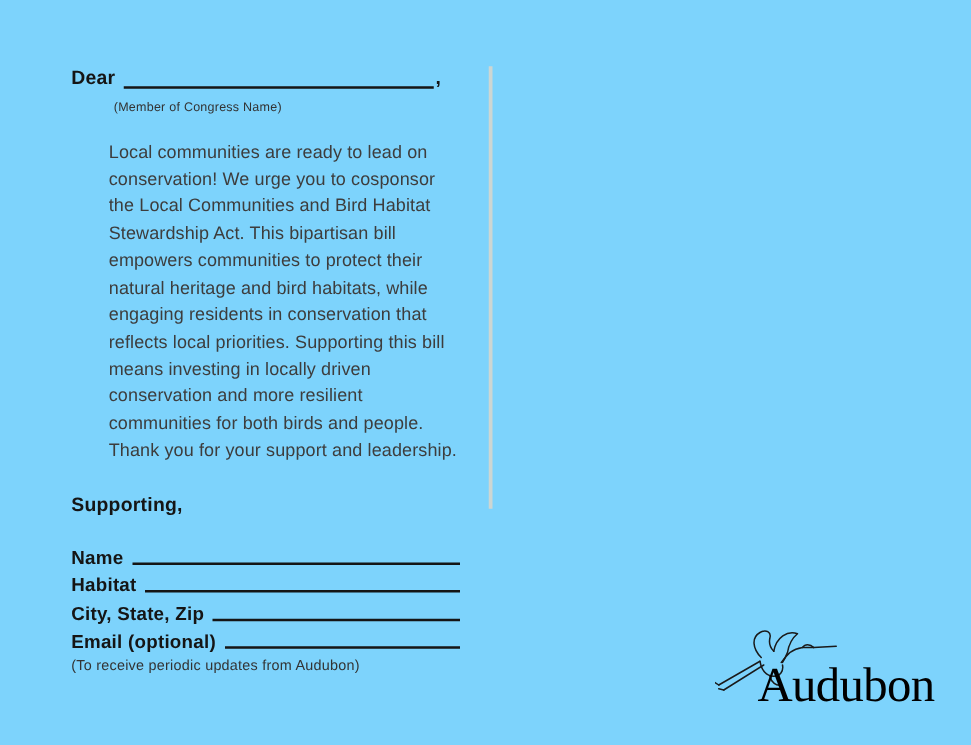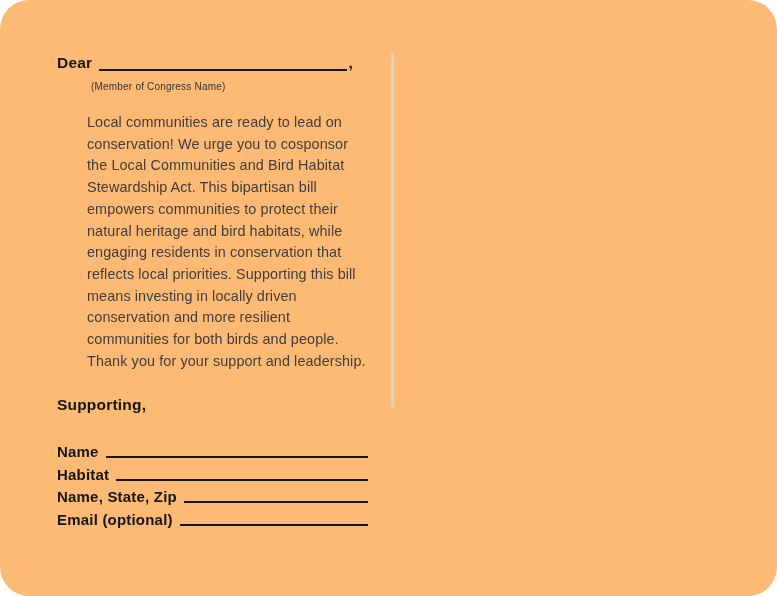--- a/index.html
+++ b/index.html
@@ -5,23 +5,22 @@
   html, body {
     margin: 0;
     padding: 0;
     background: #ffffff;
     font-family: "Liberation Sans", "DejaVu Sans", sans-serif;
   }
   .page {
     position: relative;
     width: 777px;
     height: 596px;
-    background: #fdba74;
+    background: #7dd3fc;
     overflow: hidden;
-    border-radius: 29px;
   }
 
   
   .salutation-row {
     position: absolute;
     left: 57px;
     top: 54px;
     width: 296px;
     display: flex;
     align-items: flex-end;
@@ -67,21 +66,20 @@
   }
 
   .fields {
     position: absolute;
     left: 57px;
     top: 438px;
     width: 311px;
   }
   .field-row {
     display: flex;
-    align-items: flex-end;
     height: 22.4px;
     font-size: 15px;
     font-weight: bold;
     color: #151515;
     letter-spacing: 0.2px;
   }
   .field-line {
     flex: 1;
     border-bottom: 2.2px solid #151515;
     margin: 0 0 2px 7px;
@@ -159,25 +157,46 @@
   <div class="fields">
     <div class="field-row">
       <span>Name</span>
       <span class="field-line"></span>
     </div>
     <div class="field-row">
       <span>Habitat</span>
       <span class="field-line"></span>
     </div>
     <div class="field-row">
-      <span>Name, State, Zip</span>
+      <span>City, State, Zip</span>
       <span class="field-line"></span>
     </div>
     <div class="field-row">
       <span>Email (optional)</span>
       <span class="field-line"></span>
     </div>
   </div>
+  <div class="fields-caption">(To receive periodic updates from Audubon)</div>
 
   <div class="divider" style="background: rgb(205, 214, 210);"></div>
 
+  <div class="logo">
+    <svg class="logo-bird" width="100" height="52" viewBox="0 0 100 52" fill="none" stroke="#1a1a1a" stroke-width="1.2" stroke-linecap="round" stroke-linejoin="round">
+
+      <path d="M3 46 L36 27"></path>
+      <path d="M7 50 L39 30"></path>
+      <path d="M3 46 L0 44 M7 50 L3 49"></path>
+
+      <path d="M36 27 C37 34 41 39 47 39 C52 39 55 35 54 30"></path>
+      <path d="M44 39 C45 44 49 47 53 46 C51 43 50 40 51 38"></path>
+
+      <path d="M37 24 C30 17 29 8 36 4 C41 1 45 4 44 8 C43 12 44 16 47 19"></path>
+
+      <path d="M47 19 C49 8 58 2 66 5 C61 9 59 14 58 20 C57 23 55 26 53 28"></path>
+
+      <path d="M54 28 C57 21 63 17 70 16 L79 16"></path>
+      <path d="M70 16 C72 13 76 13 79 16"></path>
+      <path d="M79 16 L97 15"></path>
+    </svg>
+    <div class="logo-wordmark">Audubon</div>
+  </div>
 
 </div>
 
 </body></html>

